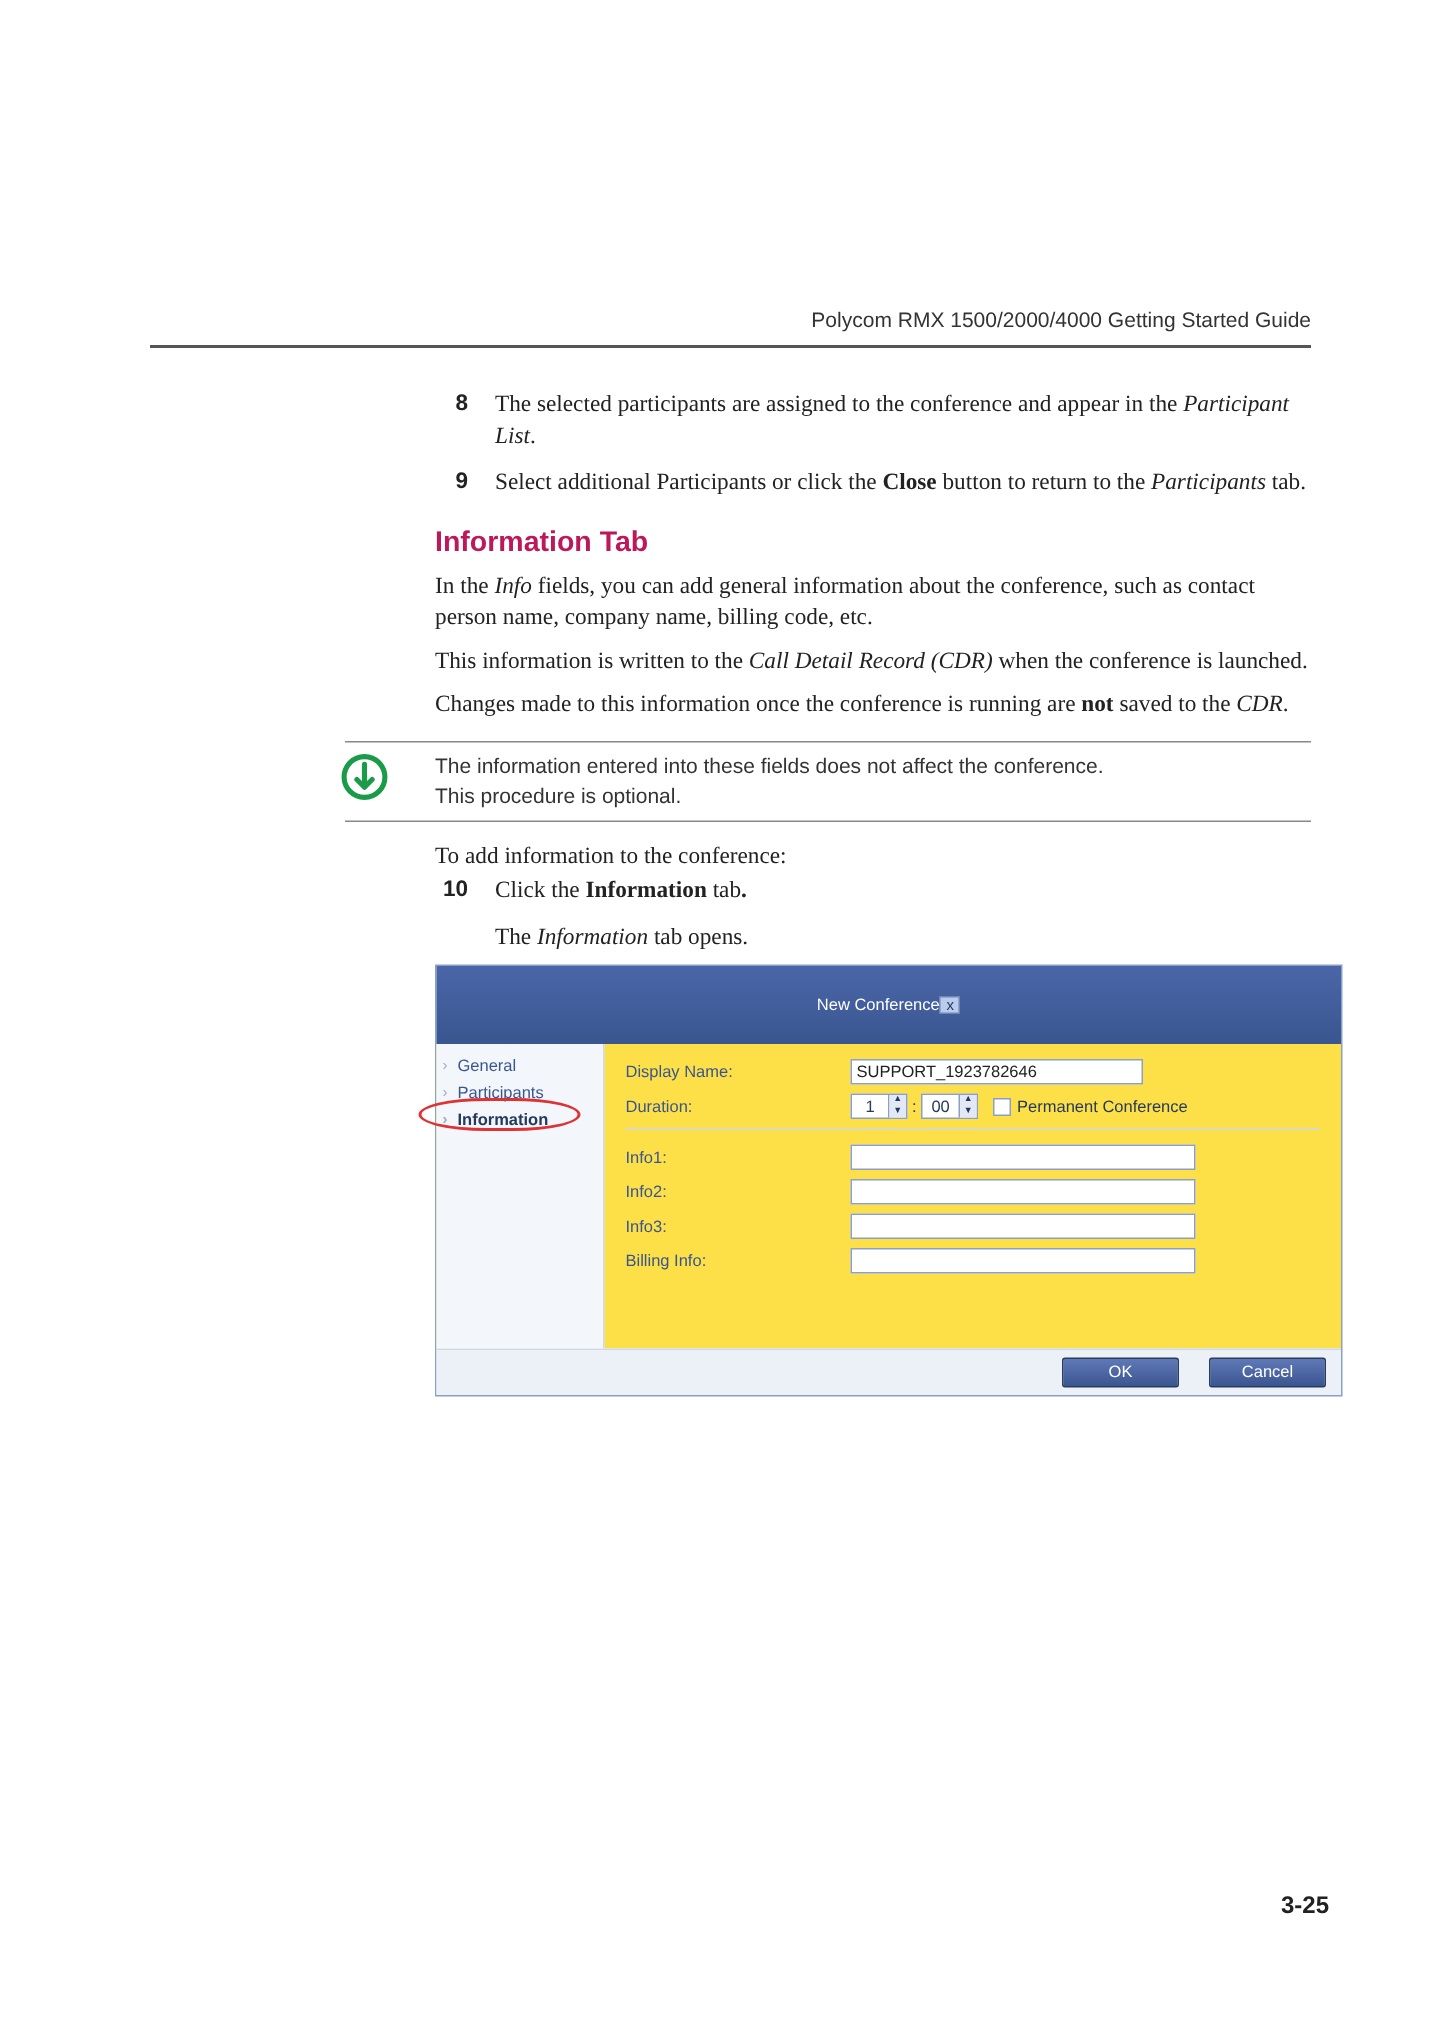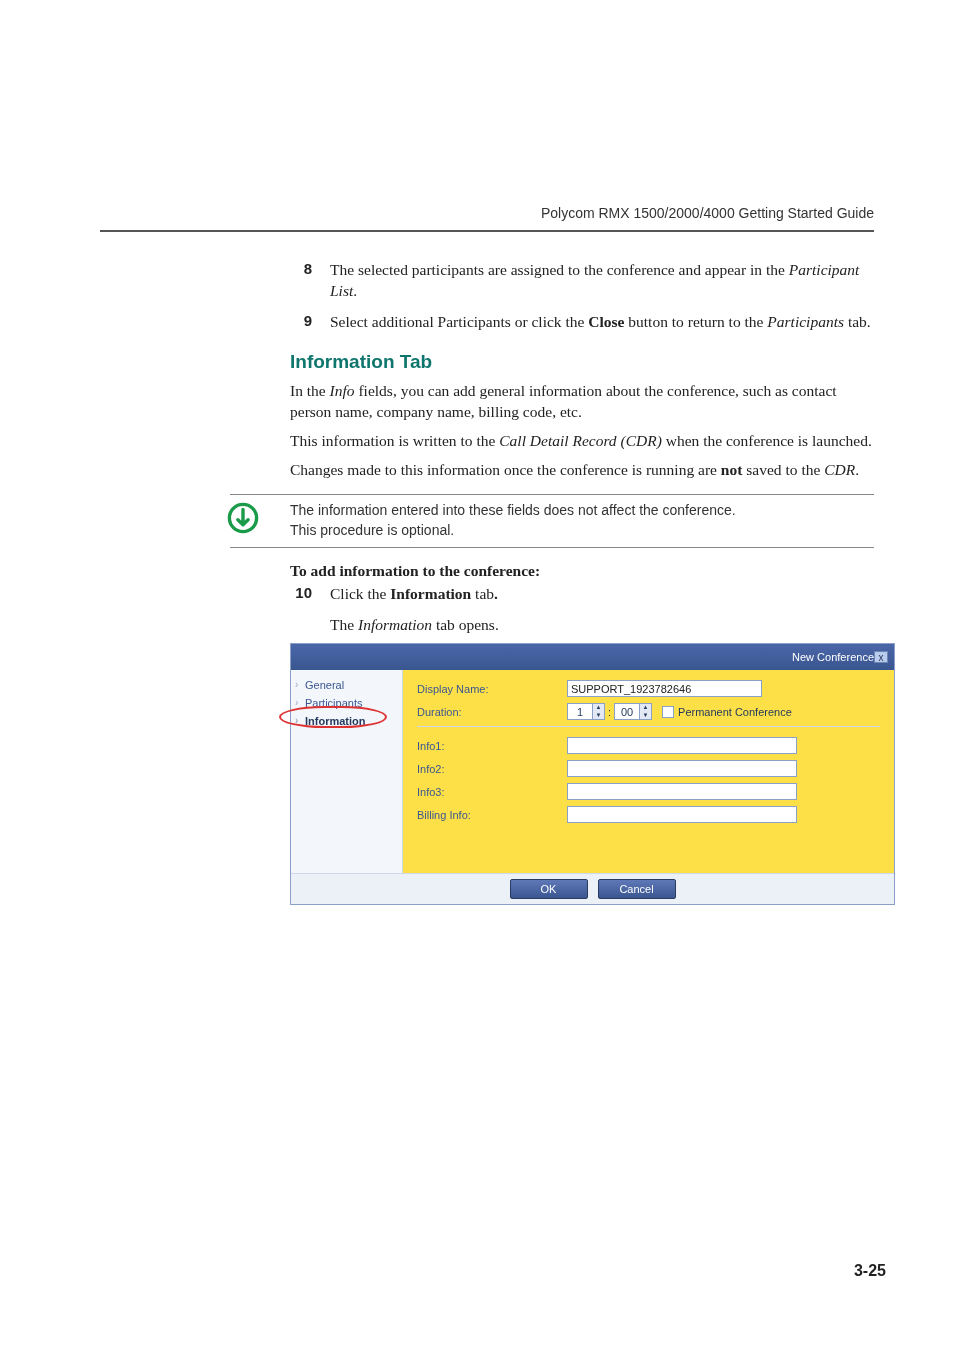--- a/index.html
+++ b/index.html
@@ -47,21 +47,21 @@
     flex-shrink: 0;
   }
   .num-item .body {
     font-size: 15.5px;
     line-height: 1.35;
   }
   .section-heading {
     font-family: Arial, Helvetica, sans-serif;
     font-weight: 900;
     font-size: 19px;
-    color: #0f766e;
+    color: #be185d;
     margin: 18px 0 8px -0px;
   }
   .para {
     font-size: 15.5px;
     line-height: 1.35;
     margin-bottom: 8px;
   }
   .note-wrap {
     position: relative;
     margin: 14px 0 14px -60px;
@@ -74,21 +74,21 @@
     line-height: 1.4;
   }
   .note-icon {
     position: absolute;
     left: -4px;
     top: 6px;
     width: 34px;
     height: 34px;
   }
   .proc-heading {
-    font-weight: bold;
+    font-weight: normal;
     font-size: 15.5px;
     margin-top: 6px;
     margin-bottom: 4px;
   }
   .indent-line {
     font-size: 15.5px;
     line-height: 1.35;
     margin-left: 40px;
     margin-top: 4px;
     margin-bottom: 8px;
@@ -99,23 +99,23 @@
     margin-top: 6px;
     font-family: Tahoma, Arial, sans-serif;
     font-size: 11px;
     color: #243a5e;
     border: 1px solid #8aa0c8;
   }
   .dlg-title {
     background: linear-gradient(#4a66a8, #3a5690);
     color: #fff;
     font-size: 11px;
-    padding: 7px 6px;
+    padding: 20px 6px;
     display: flex;
-    justify-content: flex-end;
+    justify-content: center;
     align-items: center;
   }
   .dlg-title .x {
     width: 14px; height: 12px;
     background: #b9cced;
     color: #2a3a60;
     text-align: center;
     line-height: 12px;
     font-size: 10px;
     border: 1px solid #6e86b3;
@@ -196,21 +196,21 @@
   .spin .ud div{flex:1;font-size:6px;text-align:center;background:#e2e9f4;line-height:7px;}
   .chk {
     display:inline-flex;align-items:center;gap:4px;margin-left:10px;
   }
   .chk .box{width:12px;height:12px;border:1px solid #8aa0c8;background:#fff;}
   .hr { border-top:1px solid #cdd8ea; margin:6px 0 10px 0; }
   .dlg-footer {
     background:#ecf1f8;
     border-top:1px solid #cdd8ea;
     padding:5px 10px;
-    display:flex;justify-content:center;gap:10px;
+    display:flex;justify-content:flex-end;gap:20px;
   }
   .btn {
     width:78px;height:20px;
     background:linear-gradient(#5f79b8,#3a5690);
     color:#fff;font-size:11px;
     border:1px solid #2a3a60;
     text-align:center;line-height:18px;
     border-radius:2px;
   }
   .page-num {

